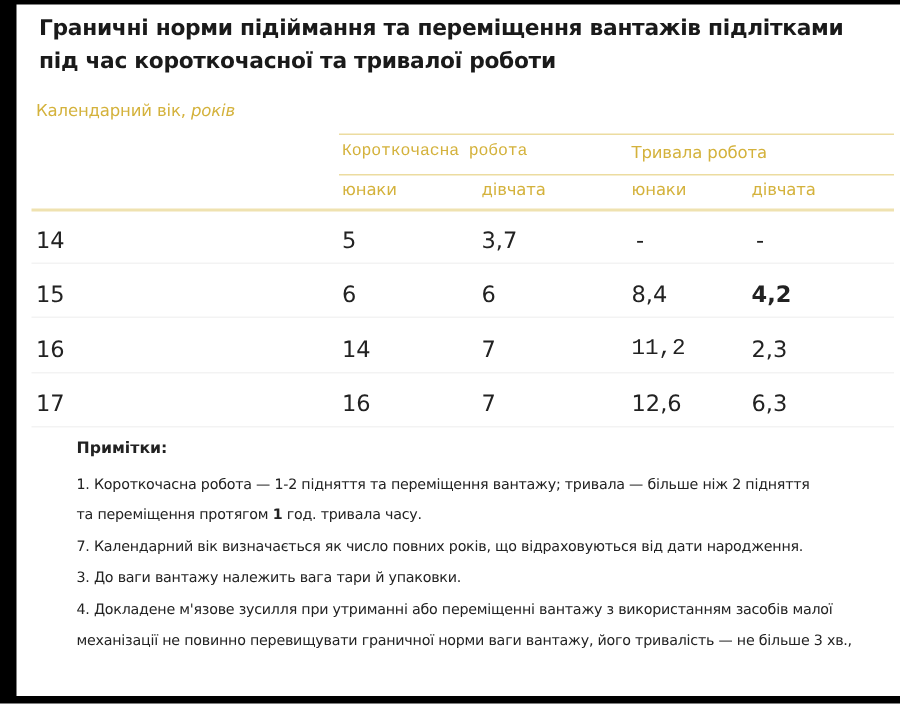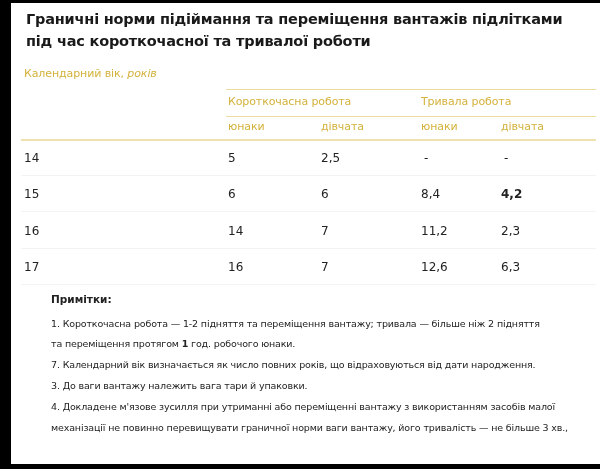--- a/index.html
+++ b/index.html
@@ -17,21 +17,21 @@
     letter-spacing: -0.2px;
   }
   .hdr {
     position: absolute; font-size: 11px; color: #d4b23c; white-space: nowrap; letter-spacing: -0.1px;
   }
   .hdr i { font-style: italic; }
   .rule { position: absolute; height: 1px; background: #ecdca0; }
   .rule.thick { height: 2px; background: #efe2b0; }
   .rule.faint { background: #f3f3f3; }
   .cell {
-    position: absolute; font-size: 12px; color: #222; white-space: nowrap;
+    position: absolute; font-size: 15px; color: #222; white-space: nowrap;
   }
   .notes-title {
     position: absolute; left: 40px; top: 290px; font-size: 10.5px; font-weight: bold; color: #222;
   }
   .note-line {
     position: absolute; left: 40px; font-size: 9.5px; color: #222; white-space: nowrap; letter-spacing: -0.15px;
   }
   .note-line b { font-weight: bold; }
 </style>
 </head>
@@ -40,71 +40,71 @@
 <div class="page">
 
   <div class="title">Граничні норми підіймання та переміщення вантажів підлітками під час короткочасної та тривалої роботи</div>
 
   <div class="hdr" style="left:13px; top:64px;">
     <span>Календарний вік,</span>
     <i>років</i>
   </div>
   <div class="rule" style="left:215px; top:86px; width:370px;"></div>
 
-  <div class="hdr" style="left:217px; top:92px;">Короткочасна робота</div>
+  <div class="hdr" style="left:217px; top:92px;font-family:Liberation Mono, monospace;">Короткочасна робота</div>
   <div class="hdr" style="left:410px; top:92px;text-align:center;">Тривала робота</div>
   <div class="rule" style="left:215px; top:113px; width:370px;"></div>
 
   <div class="hdr" style="left:217px; top:117px;">юнаки</div>
   <div class="hdr" style="left:310px; top:117px;">дівчата</div>
   <div class="hdr" style="left:410px; top:117px;">юнаки</div>
   <div class="hdr" style="left:490px; top:117px;">дівчата</div>
   <div class="rule thick" style="left:10px; top:136px; width:575px;"></div>
 
   <div>
     <div class="cell" style="left:13px; top:148px;">14</div>
     <div class="cell" style="left:217px; top:148px;">5</div>
-    <div class="cell" style="left:310px; top:148px;">2,5</div>
+    <div class="cell" style="left:310px; top:148px;">3,7</div>
     <div class="cell" style="left:413px; top:148px;">-</div>
     <div class="cell" style="left:493px; top:148px;">-</div>
   </div>
   <div class="rule faint" style="left:10px; top:172px; width:575px;"></div>
 
   <div>
     <div class="cell" style="left:13px; top:184px;">15</div>
     <div class="cell" style="left:217px; top:184px;">6</div>
     <div class="cell" style="left:310px; top:184px;">6</div>
     <div class="cell" style="left:410px; top:184px;">8,4</div>
     <div class="cell" style="left:490px; top:184px;font-weight:bold;">4,2</div>
   </div>
   <div class="rule faint" style="left:10px; top:208px; width:575px;"></div>
 
   <div>
     <div class="cell" style="left:13px; top:221px;">16</div>
     <div class="cell" style="left:217px; top:221px;">14</div>
     <div class="cell" style="left:310px; top:221px;">7</div>
-    <div class="cell" style="left:410px; top:221px;">11,2</div>
+    <div class="cell" style="left:410px; top:221px;font-family:Liberation Mono, monospace;">11,2</div>
     <div class="cell" style="left:490px; top:221px;">2,3</div>
   </div>
   <div class="rule faint" style="left:10px; top:245px; width:575px;"></div>
 
   <div>
     <div class="cell" style="left:13px; top:257px;">17</div>
     <div class="cell" style="left:217px; top:257px;">16</div>
     <div class="cell" style="left:310px; top:257px;">7</div>
     <div class="cell" style="left:410px; top:257px;">12,6</div>
     <div class="cell" style="left:490px; top:257px;text-align:center;">6,3</div>
   </div>
   <div class="rule faint" style="left:10px; top:281px; width:575px;"></div>
 
   <div class="notes-title">Примітки:</div>
   <div class="note-line" style="top:315px;text-align:center;">1. Короткочасна робота — 1-2 підняття та переміщення вантажу; тривала — більше ніж 2 підняття</div>
   <div class="note-line" style="top:335px;">
     <span>та переміщення протягом</span>
     <b>1</b>
-    <span>год. робочого юнаки.</span>
+    <span>год. тривала часу.</span>
   </div>
   <div class="note-line" style="top:356px;">7. Календарний вік визначається як число повних років, що відраховуються від дати народження.</div>
   <div class="note-line" style="top:377px;">3. До ваги вантажу належить вага тари й упаковки.</div>
   <div class="note-line" style="top:398px;">4. Докладене м'язове зусилля при утриманні або переміщенні вантажу з використанням засобів малої</div>
   <div class="note-line" style="top:419px;">механізації не повинно перевищувати граничної норми ваги вантажу, його тривалість — не більше 3 хв.,</div>
 
 </div>
 
 </body></html>

